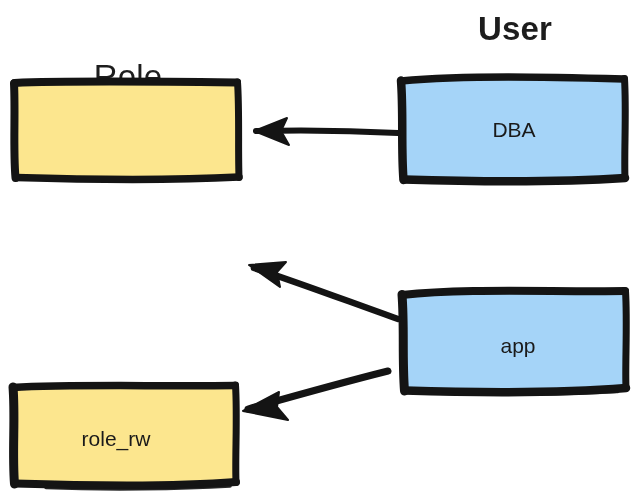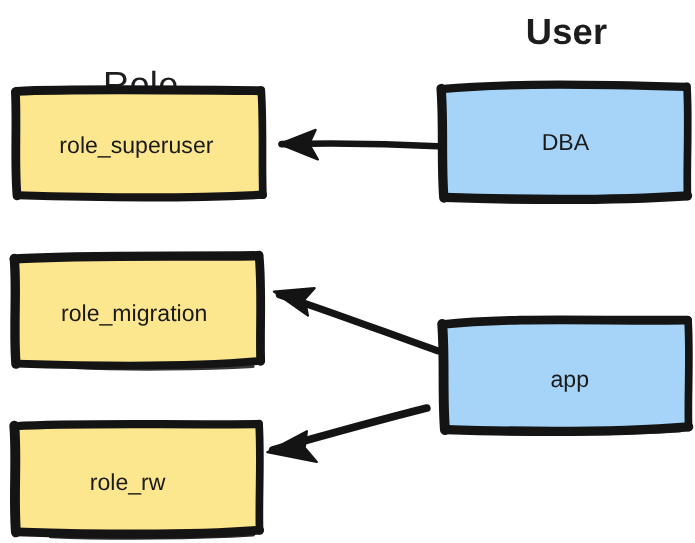--- a/index.html
+++ b/index.html
@@ -90,34 +90,22 @@
   <div class="column-header" id="header-user">User</div>
 
   <div class="node" id="node-role-superuser">
     <svg class="box-art" width="232" height="108" viewBox="0 0 232 108">
       <path d="M5,8 C60,5 140,6 226,7 C228,34 227,72 228,101 C160,104 72,103 6,101 C4,72 6,38 5,8 Z" fill="#FCE68E" stroke="none"></path>
       <path d="M4.5,7 C58,4.5 142,5.5 227,6.5" fill="none" stroke="#141414" stroke-width="8" stroke-linecap="round"></path>
       <path d="M227.5,6 C229.5,34 228,73 229,101.5" fill="none" stroke="#141414" stroke-width="7" stroke-linecap="round"></path>
       <path d="M229,101 C161,104.5 73,103.5 6,101.5" fill="none" stroke="#141414" stroke-width="7.5" stroke-linecap="round"></path>
       <path d="M5.5,102 C3,73 5.5,37 4,7.5" fill="none" stroke="#141414" stroke-width="8" stroke-linecap="round"></path>
     </svg>
-    <span class="node-label">role_superuser</span>
   </div>
 
-  <div class="node" id="node-role-migration">
-    <svg class="box-art" width="232" height="108" viewBox="0 0 232 108">
-      <path d="M6,8 C64,4 146,6 226,5 C229,36 227,74 228,100 C158,106 70,104 7,102 C5,70 8,38 6,8 Z" fill="#FCE68E" stroke="none"></path>
-      <path d="M5,7.5 C64,3.5 146,5.5 227,4.5" fill="none" stroke="#141414" stroke-width="8.5" stroke-linecap="round"></path>
-      <path d="M227.5,4 C230.5,36 228,74 229,100.5" fill="none" stroke="#141414" stroke-width="8" stroke-linecap="round"></path>
-      <path d="M229,100 C159,106.5 70,104.5 7,102.5" fill="none" stroke="#141414" stroke-width="7" stroke-linecap="round"></path>
-      <path d="M6.5,103 C4,70 7.5,37 5,7" fill="none" stroke="#141414" stroke-width="8.5" stroke-linecap="round"></path>
-      <path d="M60,106 C110,108.5 180,107.5 222,105" fill="none" stroke="#141414" stroke-width="3" stroke-linecap="round" opacity="0.85"></path>
-    </svg>
-    <span class="node-label">role_migration</span>
-  </div>
 
   <div class="node" id="node-role-rw">
     <svg class="box-art" width="232" height="112" viewBox="0 0 232 112">
       <path d="M8,8 C66,5 148,7 228,6 C230,36 228,76 229,102 C160,107 72,105 9,103 C7,72 10,38 8,8 Z" fill="#FCE68E" stroke="none"></path>
       <path d="M7,7.5 C66,4 148,6.5 229,5.5" fill="none" stroke="#141414" stroke-width="7.5" stroke-linecap="round"></path>
       <path d="M229.5,5 C231.5,37 229,76 230,102.5" fill="none" stroke="#141414" stroke-width="7" stroke-linecap="round"></path>
       <path d="M230,102 C161,107.5 72,105.5 9,103.5" fill="none" stroke="#141414" stroke-width="8" stroke-linecap="round"></path>
       <path d="M8.5,104 C6,72 9.5,38 7,7" fill="none" stroke="#141414" stroke-width="9" stroke-linecap="round"></path>
       <path d="M40,107.5 C100,110 175,109 224,106" fill="none" stroke="#141414" stroke-width="3.5" stroke-linecap="round" opacity="0.9"></path>
     </svg>

